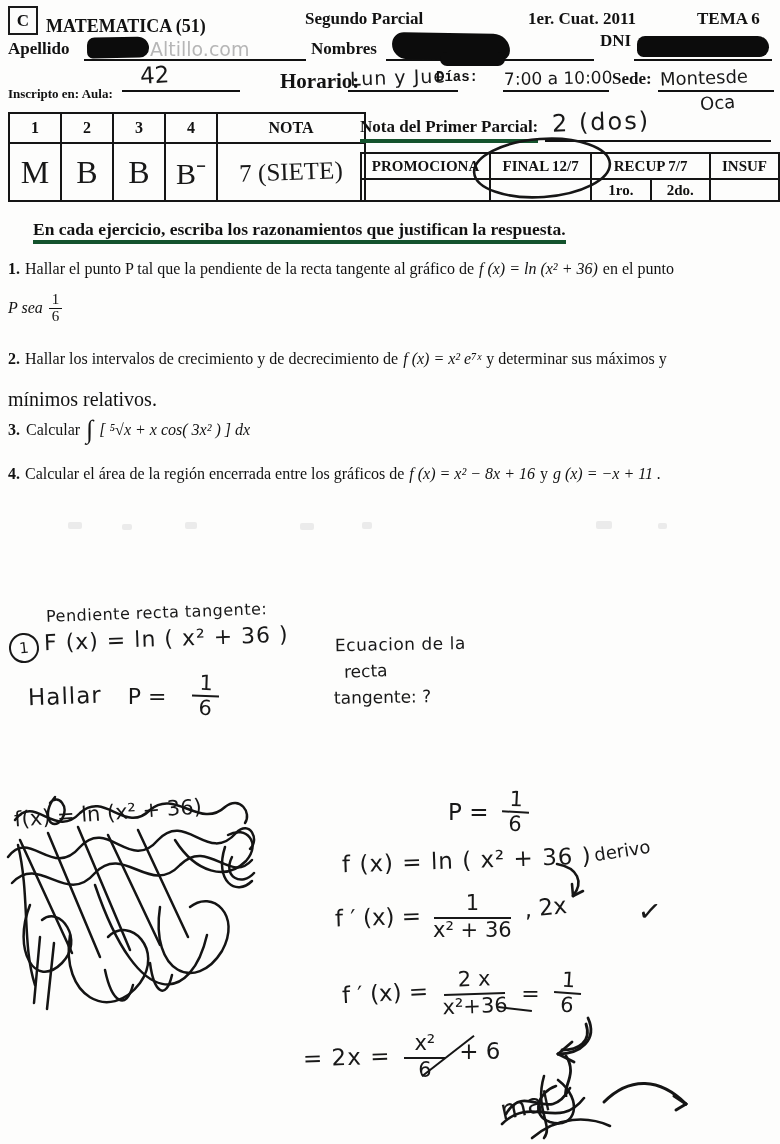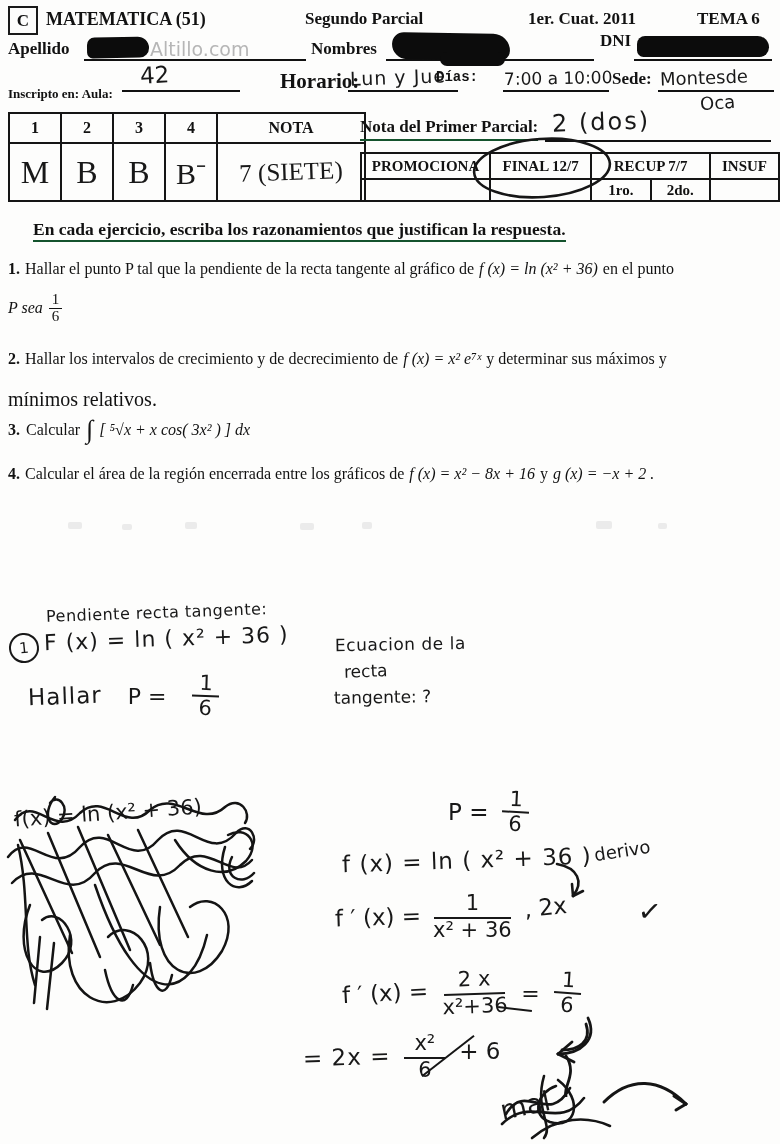--- a/index.html
+++ b/index.html
@@ -2,42 +2,42 @@
 <html><head>
 <meta charset="utf-8">
 <style>
   html,body{margin:0;padding:0;background:#888;}
   .page{position:relative;width:780px;height:1144px;background:#fdfdfc;overflow:hidden;
         font-family:"Liberation Serif",serif;color:#121212;}
   .abs{position:absolute;}
   .b{font-weight:bold;}
   .i{font-style:italic;}
   .hand{font-family:"DejaVu Sans",sans-serif;color:#181818;}
-  .uline{border-bottom:2px solid #14532d;}
+  .uline{border-bottom:4px solid #14532d;}
   .hline{border-bottom:2px solid #111;height:0;}
   .redact{background:#0c0c0c;}
   .watermark{color:#b6b6b6;font-family:"DejaVu Sans",sans-serif;}
   table{border-collapse:collapse;}
   .gt td,.gt th,.pt td,.pt th{border:2px solid #151515;text-align:center;font-family:"Liberation Serif",serif;}
   .tfrac{display:inline-flex;flex-direction:column;align-items:center;line-height:1.05;vertical-align:middle;font-size:15px;}
   .tfrac .n{border-bottom:1.4px solid #111;padding:0 3px;}
   .hfrac{display:inline-flex;flex-direction:column;align-items:center;line-height:1.1;vertical-align:middle;}
   .hfrac .n{border-bottom:2.5px solid #181818;padding:0 7px;}
   .row{display:flex;align-items:center;white-space:nowrap;}
   .rowb{display:flex;align-items:baseline;white-space:nowrap;}
   svg{display:block;}
   .ghost{background:#dcdcdc;opacity:.55;border-radius:2px;}
 </style>
 </head>
 <body>
 
 <div class="page">
 
   <div class="abs b" style="left:8px;top:6px;width:26px;height:25px;border:2px solid #1a1a1a;text-align:center;font-size:17px;line-height:25px;">C</div>
-  <div class="abs b" style="left:46px;top:9px;font-size:18px;">MATEMATICA (51)</div>
+  <div class="abs b" style="left:46px;top:16px;font-size:18px;">MATEMATICA (51)</div>
   <div class="abs b" style="left:305px;top:9px;font-size:17px;">Segundo Parcial</div>
   <div class="abs b" style="left:528px;top:9px;font-size:17px;">1er. Cuat. 2011</div>
   <div class="abs b" style="left:697px;top:9px;font-size:17px;">TEMA 6</div>
 
   <div class="abs b" style="left:8px;top:39px;font-size:17px;">Apellido</div>
   <div class="abs hline" style="left:84px;top:59px;width:222px;"></div>
   <div class="abs redact" style="left:87px;top:37px;width:62px;height:21px;border-radius:8px 12px 10px 6px;transform:rotate(-1deg);"></div>
   <div class="abs watermark" style="left:150px;top:38px;font-size:19px;">Altillo.com</div>
 
   <div class="abs b" style="left:311px;top:39px;font-size:17px;">Nombres</div>
@@ -142,21 +142,21 @@
     <span>Calcular</span>
     <span style="font-size:26px;">∫</span>
     <span class="i">[ ⁵√x + x cos( 3x² ) ] dx</span>
   </div>
 
   <div class="abs rowb" style="left:8px;top:465px;font-size:16px;gap:5px;">
     <span class="b">4.</span>
     <span>Calcular el área de la región encerrada entre los gráficos de</span>
     <span class="i">f (x) = x² − 8x + 16</span>
     <span>y</span>
-    <span class="i">g (x) = −x + 2 .</span>
+    <span class="i">g (x) = −x + 11 .</span>
   </div>
 
   <div class="abs ghost" style="left:68px;top:522px;width:14px;height:7px;"></div>
   <div class="abs ghost" style="left:122px;top:524px;width:10px;height:6px;"></div>
   <div class="abs ghost" style="left:185px;top:522px;width:12px;height:7px;"></div>
   <div class="abs ghost" style="left:300px;top:523px;width:14px;height:7px;"></div>
   <div class="abs ghost" style="left:362px;top:522px;width:10px;height:7px;"></div>
   <div class="abs ghost" style="left:596px;top:521px;width:16px;height:8px;"></div>
   <div class="abs ghost" style="left:658px;top:523px;width:9px;height:6px;"></div>
 

